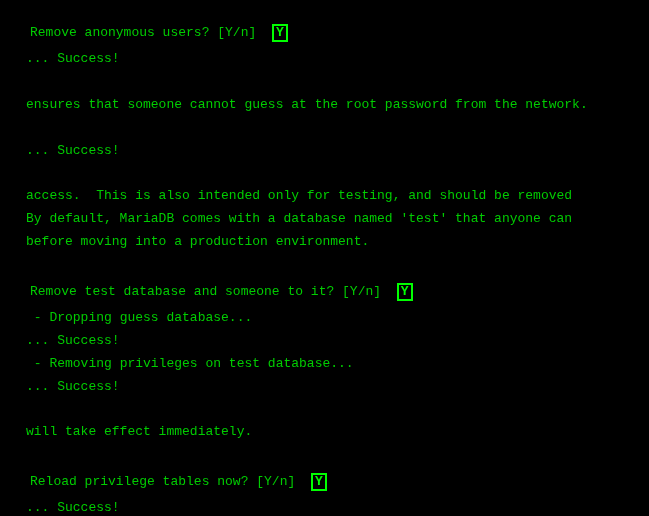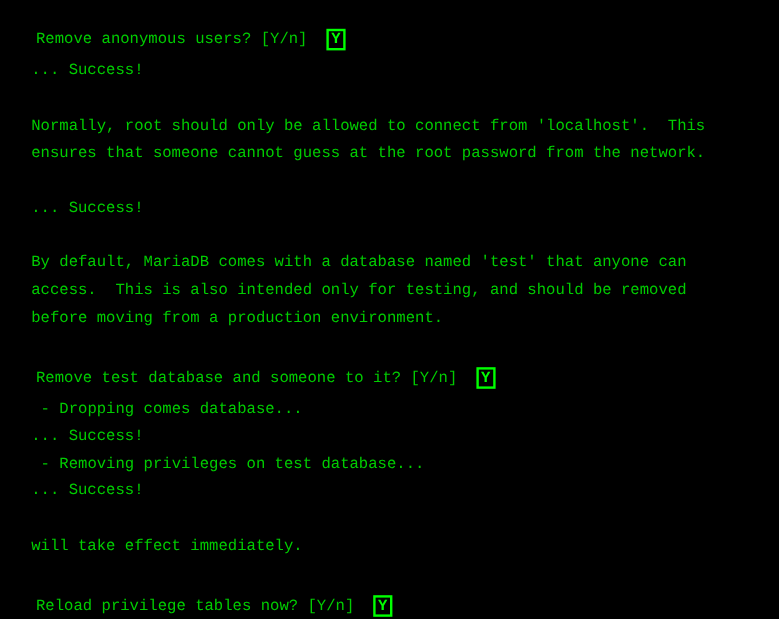--- a/index.html
+++ b/index.html
@@ -47,31 +47,30 @@
     }
   </style>
 </head>
 <body>
 
 <div class="terminal">
 
   <span class="line"><span>Remove anonymous users? [Y/n] </span><span class="highlight-y">Y</span></span>
   <span class="line">... Success!</span>
   <span class="blank"></span>
-  <span class="line">Normally, root should only be allowed to connect from 'localhost'.  This</span>
   <span class="line">ensures that someone cannot guess at the root password from the network.</span>
   <span class="blank"></span>
   <span class="line">... Success!</span>
   <span class="blank"></span>
+  <span class="line">access.  This is also intended only for testing, and should be removed</span>
   <span class="line">By default, MariaDB comes with a database named 'test' that anyone can</span>
-  <span class="line">access.  This is also intended only for testing, and should be removed</span>
-  <span class="line">before moving from a production environment.</span>
+  <span class="line">before moving into a production environment.</span>
   <span class="blank"></span>
   <span class="line"><span>Remove test database and someone to it? [Y/n] </span><span class="highlight-y">Y</span></span>
-  <span class="line"> - Dropping comes database...</span>
+  <span class="line"> - Dropping guess database...</span>
   <span class="line">... Success!</span>
   <span class="line"> - Removing privileges on test database...</span>
   <span class="line">... Success!</span>
   <span class="blank"></span>
   <span class="line">will take effect immediately.</span>
   <span class="blank"></span>
   <span class="line"><span>Reload privilege tables now? [Y/n] </span><span class="highlight-y">Y</span></span>
   <span class="line">... Success!</span>
   <span class="blank"></span>
   <span class="blank"></span>

